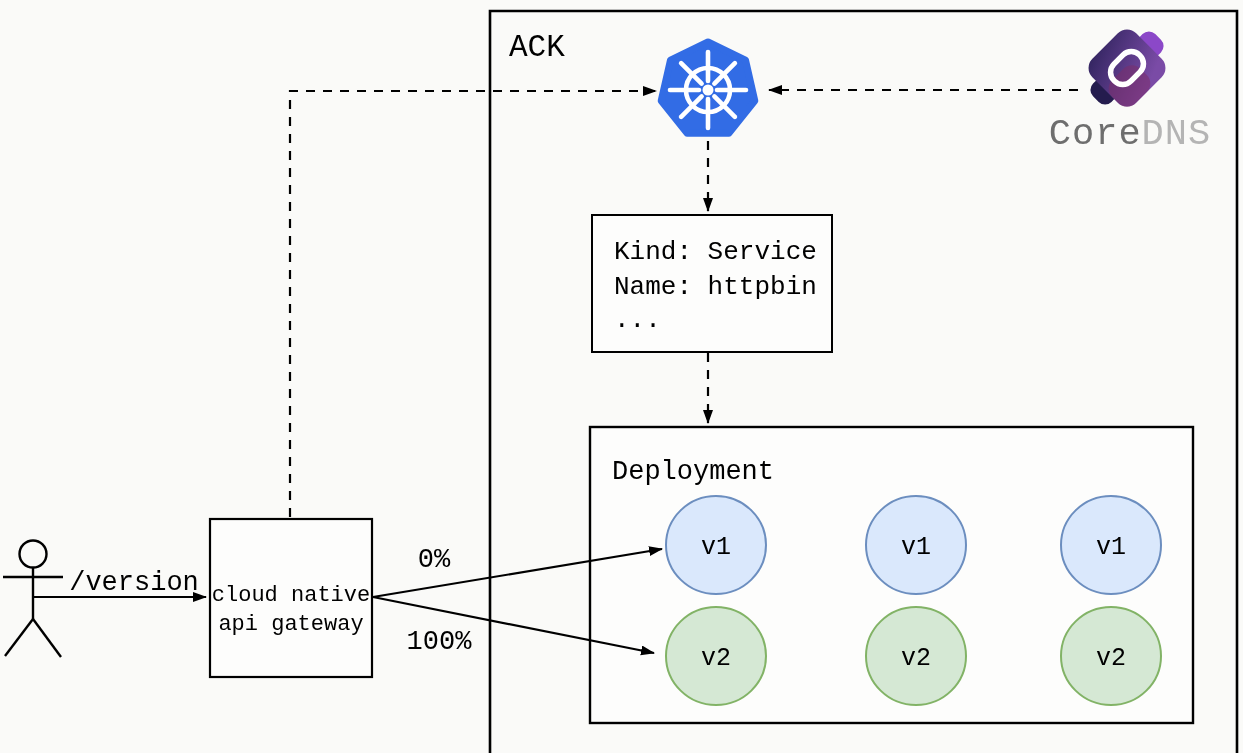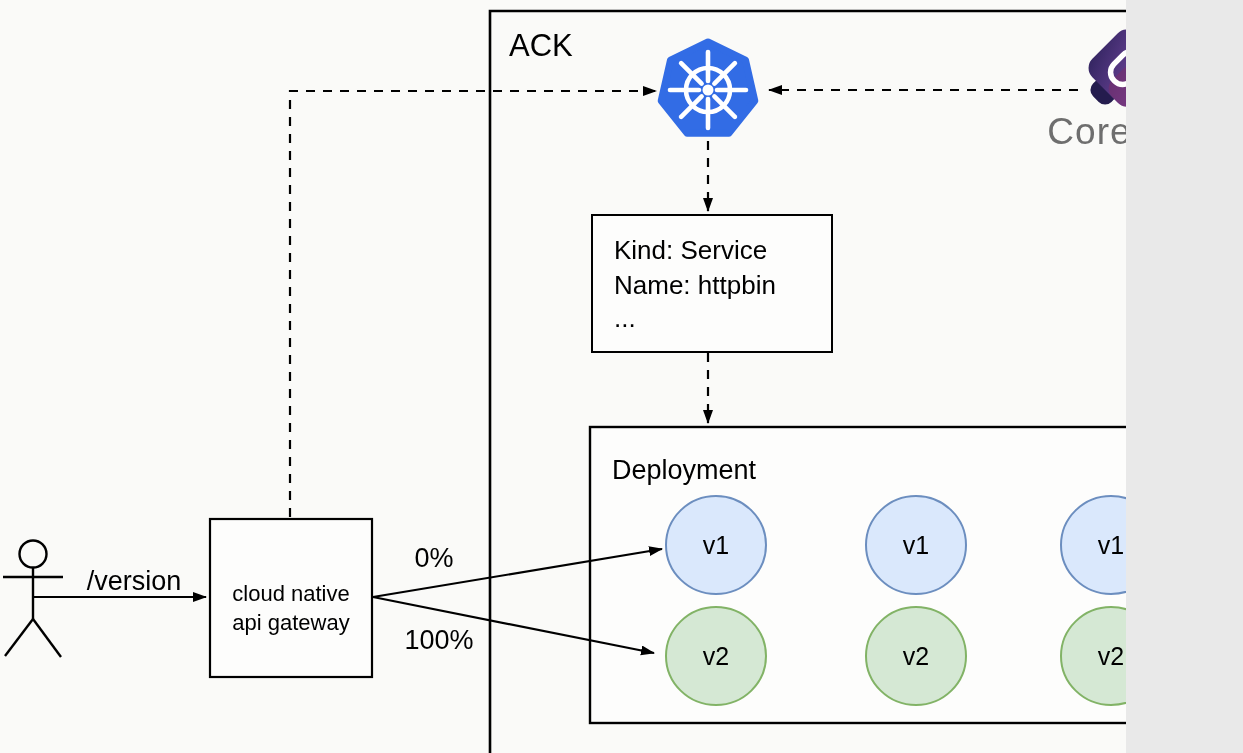--- a/index.html
+++ b/index.html
@@ -1,21 +1,21 @@
 <!DOCTYPE html>
 <html><head>
 <meta charset="utf-8">
 <style>
   html,body{margin:0;padding:0;background:#e9e9e9;}
   .canvas{
     position:relative;
-    width:1126px;height:753px;
+    width:1243px;height:753px;
     background:#FAFAF8;
     overflow:hidden;
-    font-family:Liberation Sans, sans-serif;
+    font-family:Liberation Mono, monospace;
   }
   svg{position:absolute;left:0;top:0;}
   text{fill:#000;}
   .t-ack{font-size:31px;}
   .t-deploy{font-size:27px;}
   .t-service{font-size:26px;}
   .t-gateway{font-size:22px;}
   .t-label{font-size:27px;}
   .t-pod{font-size:25px;}
   .t-coredns{font-size:37px;font-weight:300;letter-spacing:1px;}

